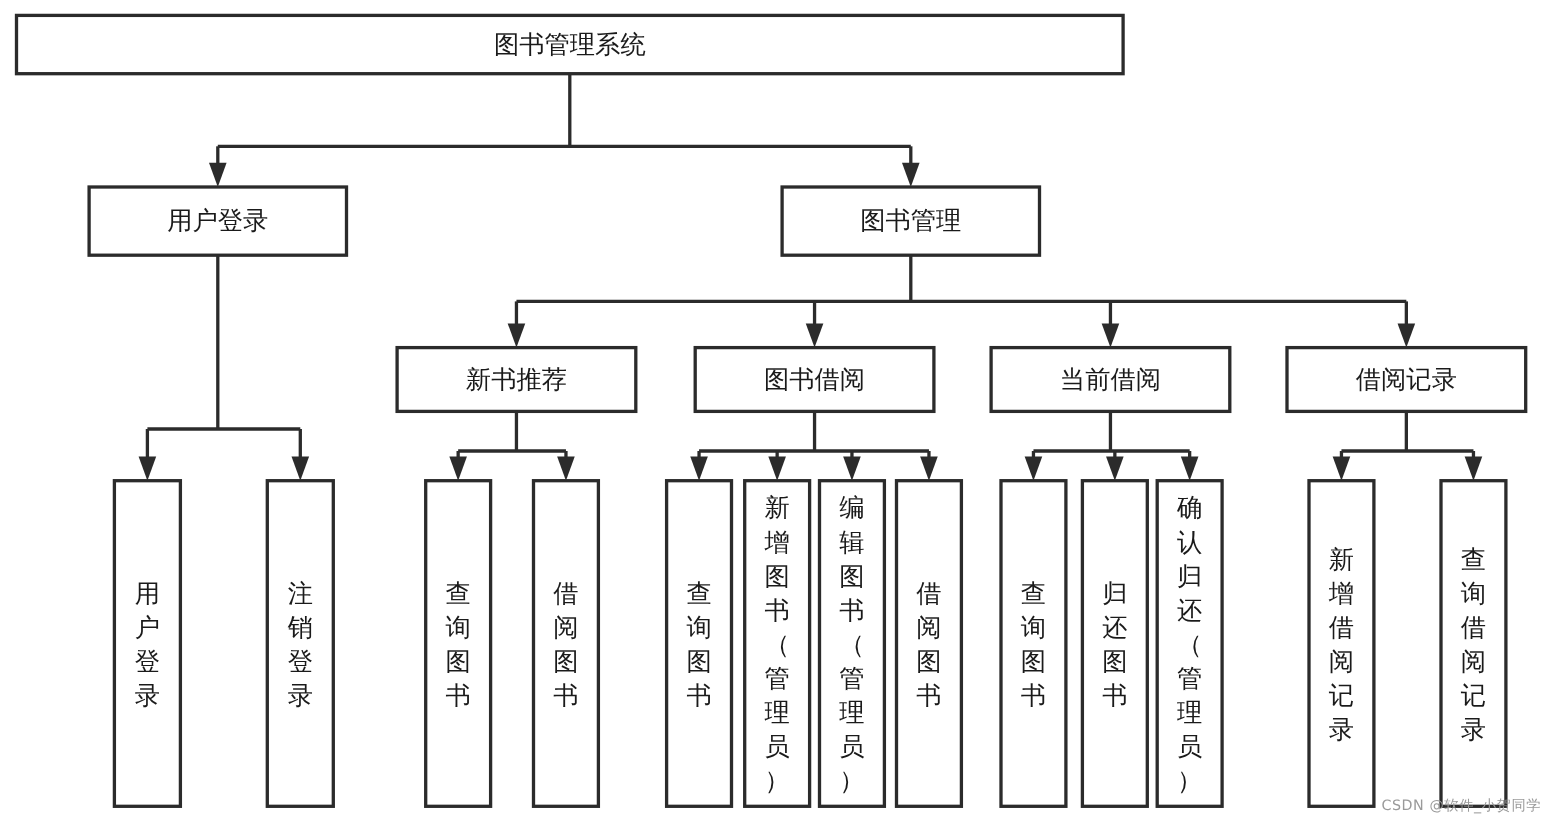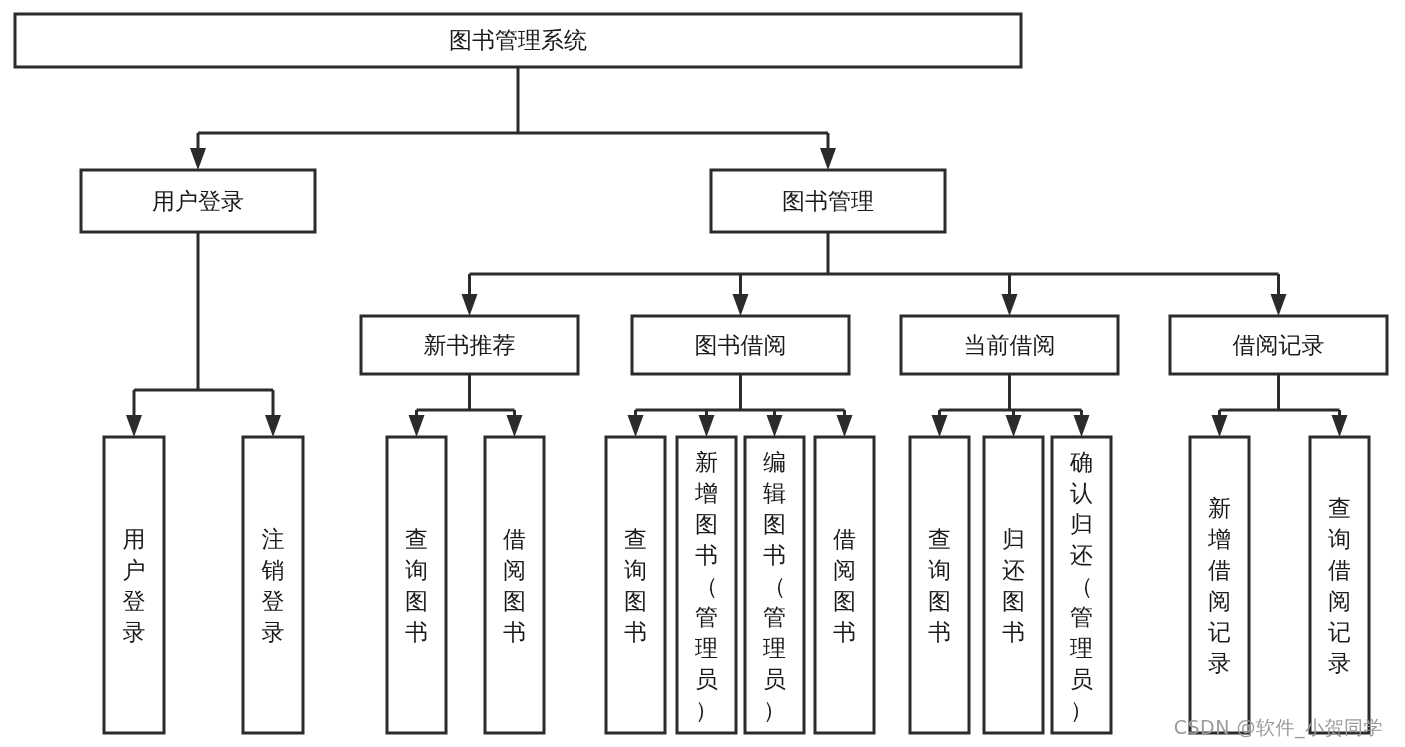--- a/index.html
+++ b/index.html
@@ -41,24 +41,24 @@
     dominant-baseline: middle;
   }
   .leaf-label {
     fill: #1a1a1a;
     font-family: "DejaVu Sans", "Liberation Sans", sans-serif;
     font-size: 23px;
     text-anchor: middle;
   }
   .watermark {
     position: absolute;
-    right: 22px;
+    right: 4px;
     bottom: 6px;
     font-family: "DejaVu Sans", "Liberation Sans", sans-serif;
-    font-size: 19px;
+    font-size: 13px;
     color: #9a9a9a;
     white-space: nowrap;
     letter-spacing: 0.5px;
   }
 </style>
 </head>
 <body>
 
 <svg id="diagram" viewBox="0 0 1405 747" xmlns="http://www.w3.org/2000/svg">
   <g id="edges-layer">

